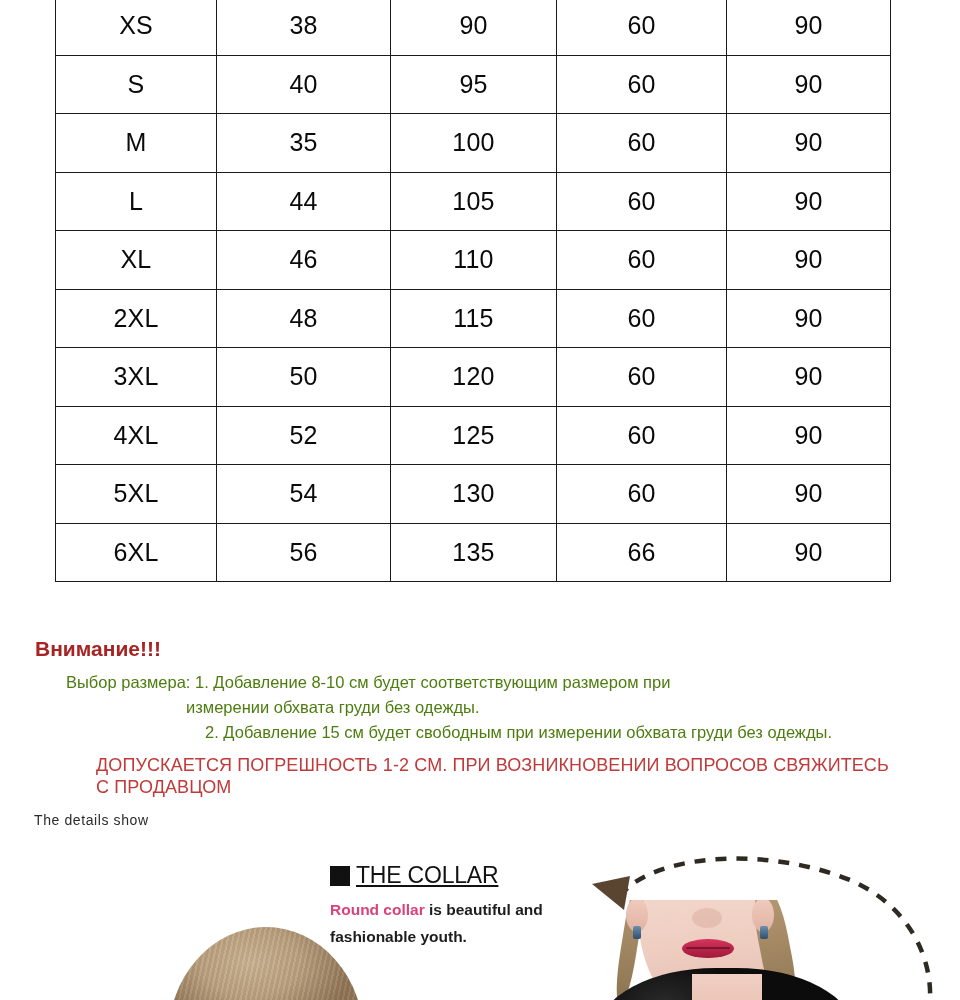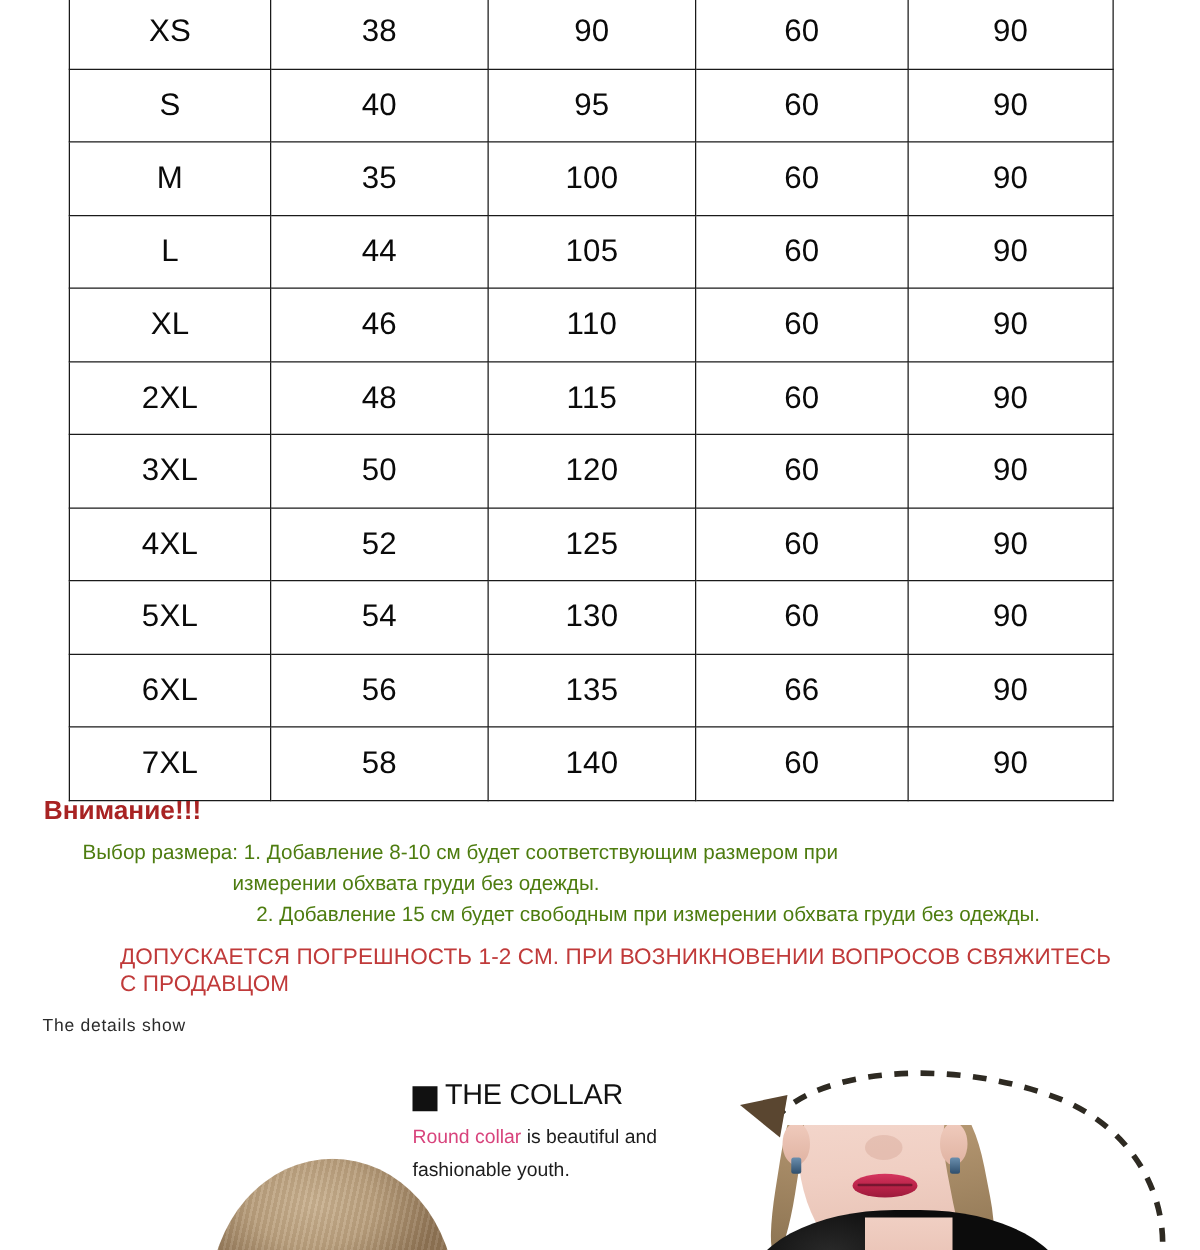--- a/index.html
+++ b/index.html
@@ -96,41 +96,43 @@
   }
 
   #collar-callout {
     position: absolute;
     left: 330px;
     top: 862px;
     width: 230px;
   }
   .collar-title-row {
     display: flex;
-    align-items: flex-end;
+    align-items: center;
     gap: 6px;
+    text-decoration: underline;
   }
   .collar-bullet {
     width: 20px;
     height: 20px;
     background: #111111;
     display: inline-block;
   }
   .collar-title {
     font-size: 23px;
     color: #121212;
     letter-spacing: -0.2px;
     font-family: "Liberation Sans", sans-serif;
   }
   .collar-desc {
     margin-top: 7px;
     font-size: 15.5px;
     line-height: 27px;
     color: #1d1d1d;
     font-family: "Liberation Sans", sans-serif;
+    font-weight: bold;
   }
   .collar-highlight { color: #d8437c; }
 
   
   #photo-area {
     position: absolute;
     left: 0;
     top: 900px;
     width: 960px;
     height: 100px;
@@ -343,27 +345,20 @@
       </tr>
 
       <tr>
         <td class="col-size">6XL</td>
         <td class="col-a">56</td>
         <td class="col-b">135</td>
         <td class="col-c">66</td>
         <td class="col-d">90</td>
       </tr>
 
-      <tr>
-        <td class="col-size">7XL</td>
-        <td class="col-a">58</td>
-        <td class="col-b">140</td>
-        <td class="col-c">60</td>
-        <td class="col-d">90</td>
-      </tr>
 
     </tbody>
   </table>
 </div>
 
 <div id="attention-block">
   <div class="attention-title">Внимание!!!</div>
 
   <div class="note-lines">
     <div class="note-line-1">Выбор размера: 1. Добавление  8-10 см будет соответствующим размером при</div>

